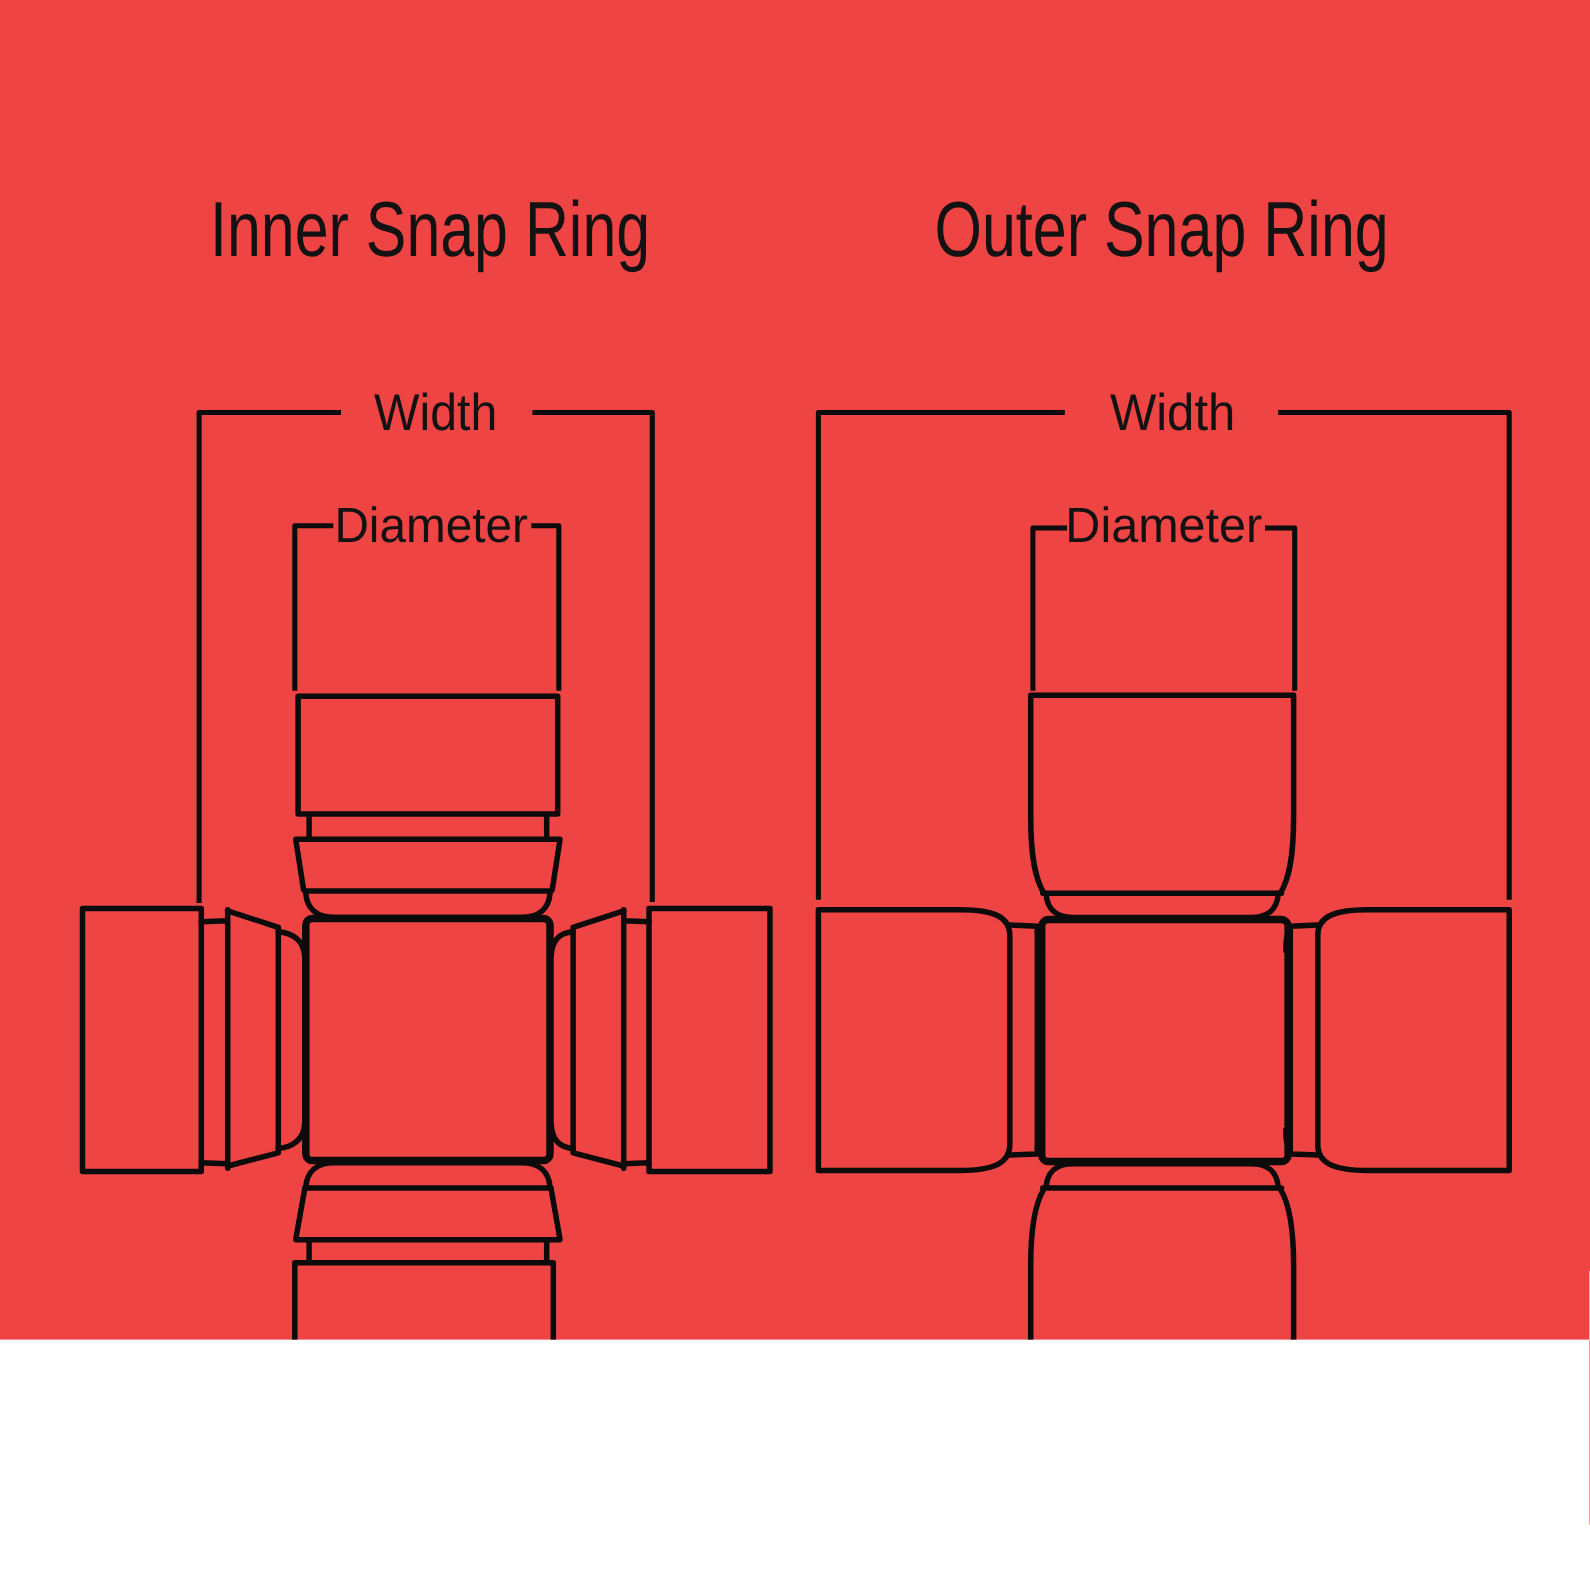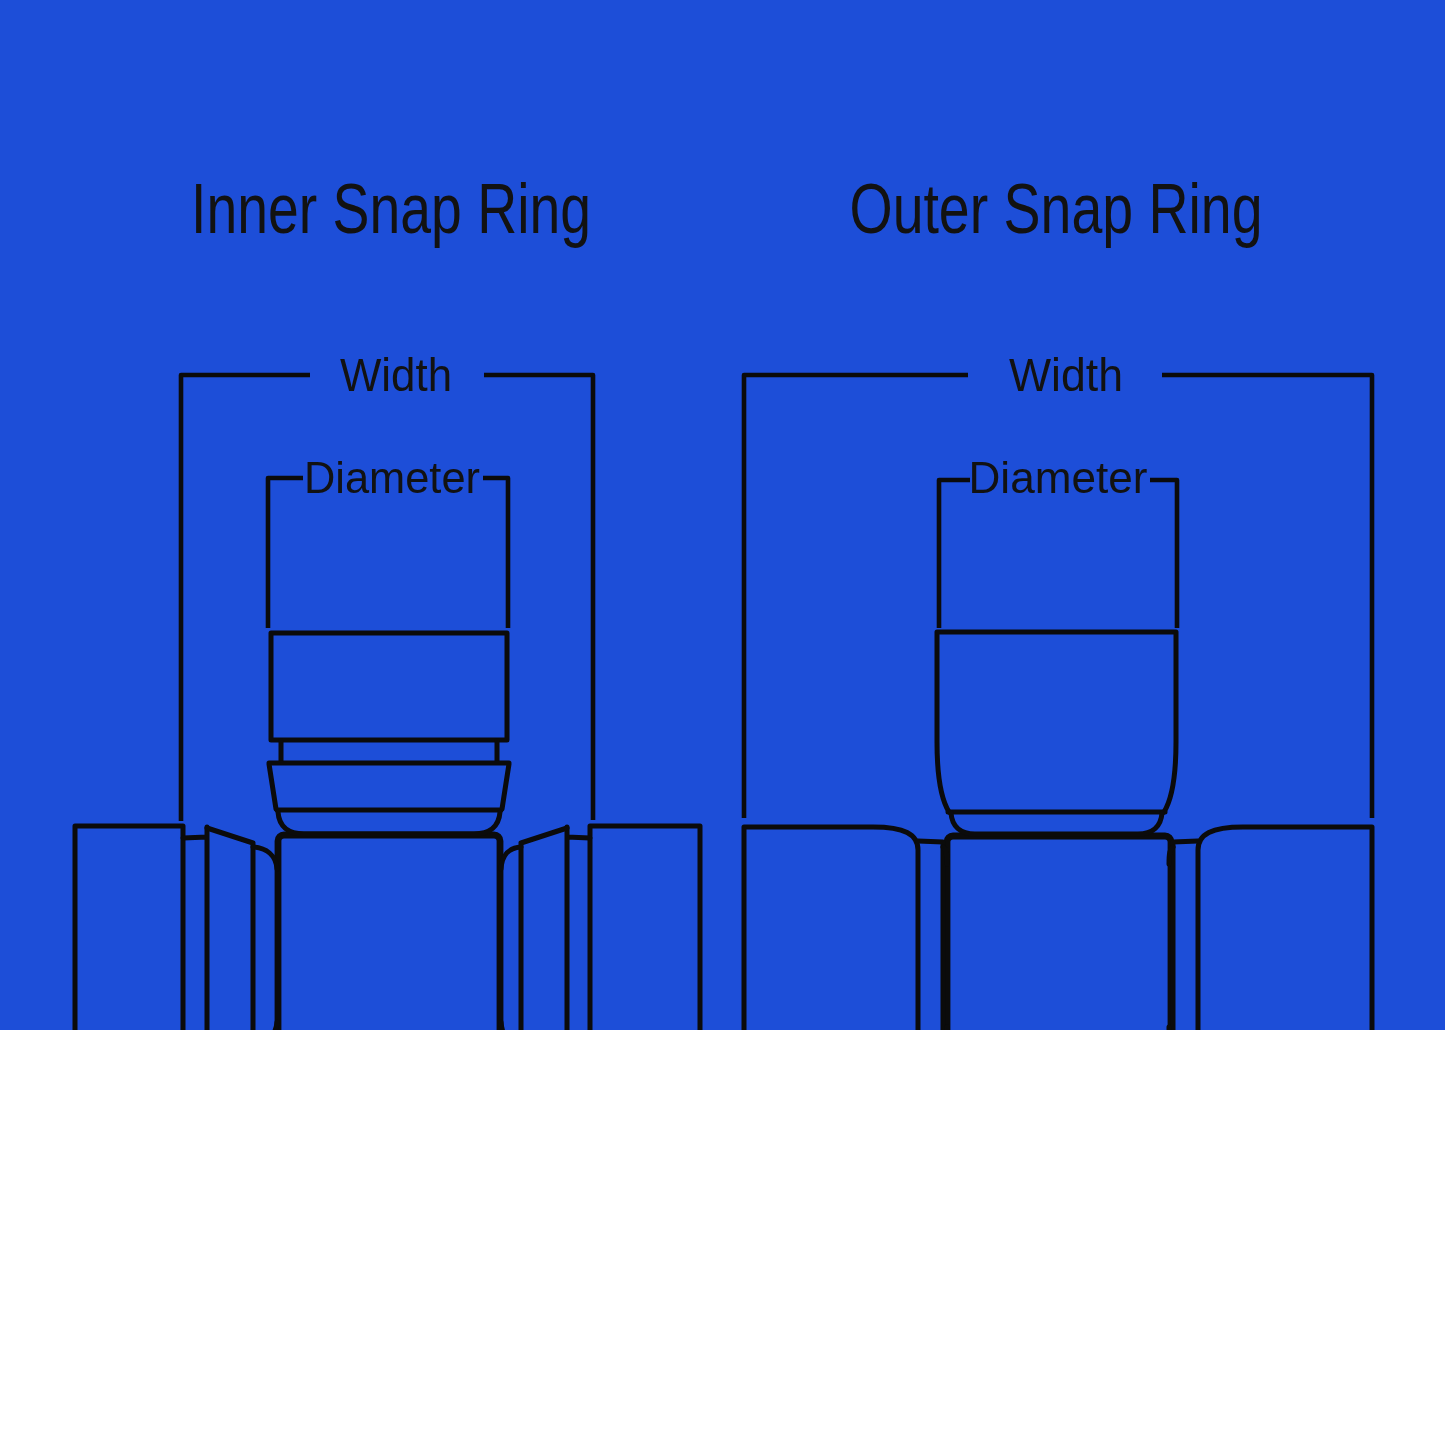--- a/index.html
+++ b/index.html
@@ -1,19 +1,19 @@
 <!DOCTYPE html>
 <html><head>
 <meta charset="utf-8">
 <style>
   html,body{margin:0;padding:0;background:#ffffff;}
   .stage{
     position:relative;
-    width:1445px;height:1030px;
-    background:#1d4ed8;
+    width:1445px;height:1218px;
+    background:#ef4444;
     overflow:hidden;
     font-family:"Liberation Sans", sans-serif;
   }
   svg{display:block;width:1445px;height:1445px;}
   .ln{fill:none;stroke:#0b0b0b;stroke-width:5;stroke-linecap:round;stroke-linejoin:round;}
   .ln-thick{stroke-width:6.8;}
   .dim{stroke-width:4.6;stroke-linecap:butt;}
   text{fill:#121212;}
   .title{font-size:71px;}
   .dim-label{font-size:47px;}

